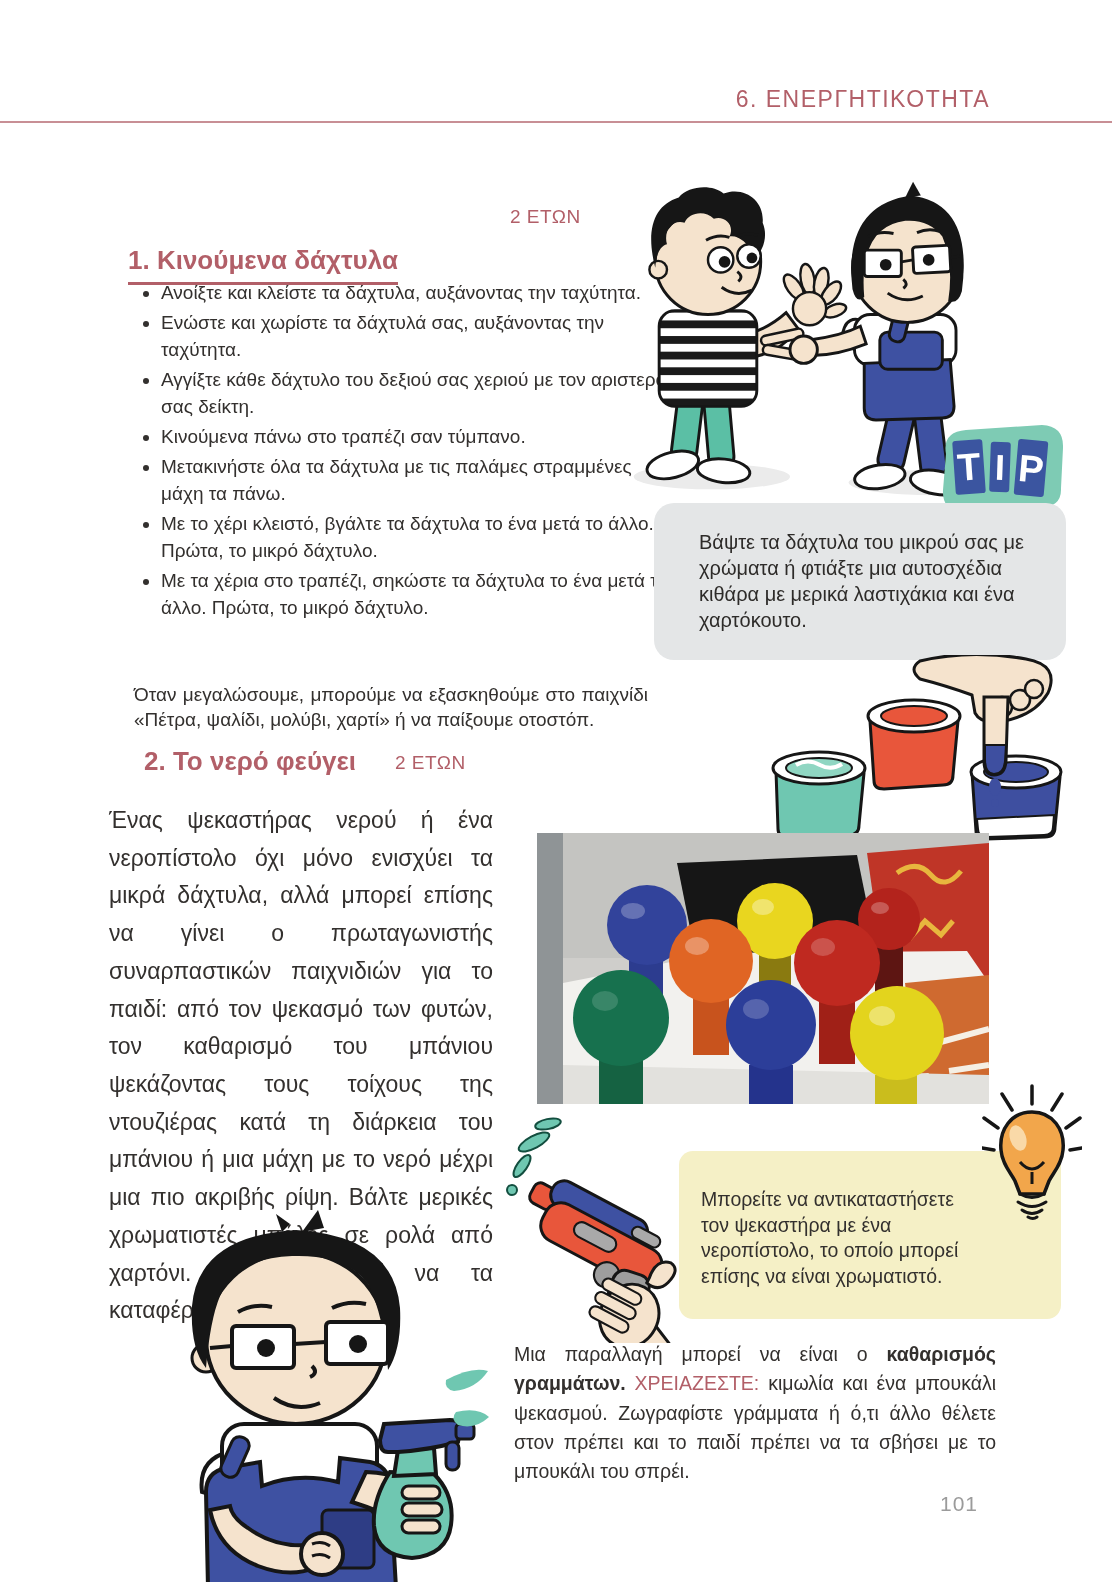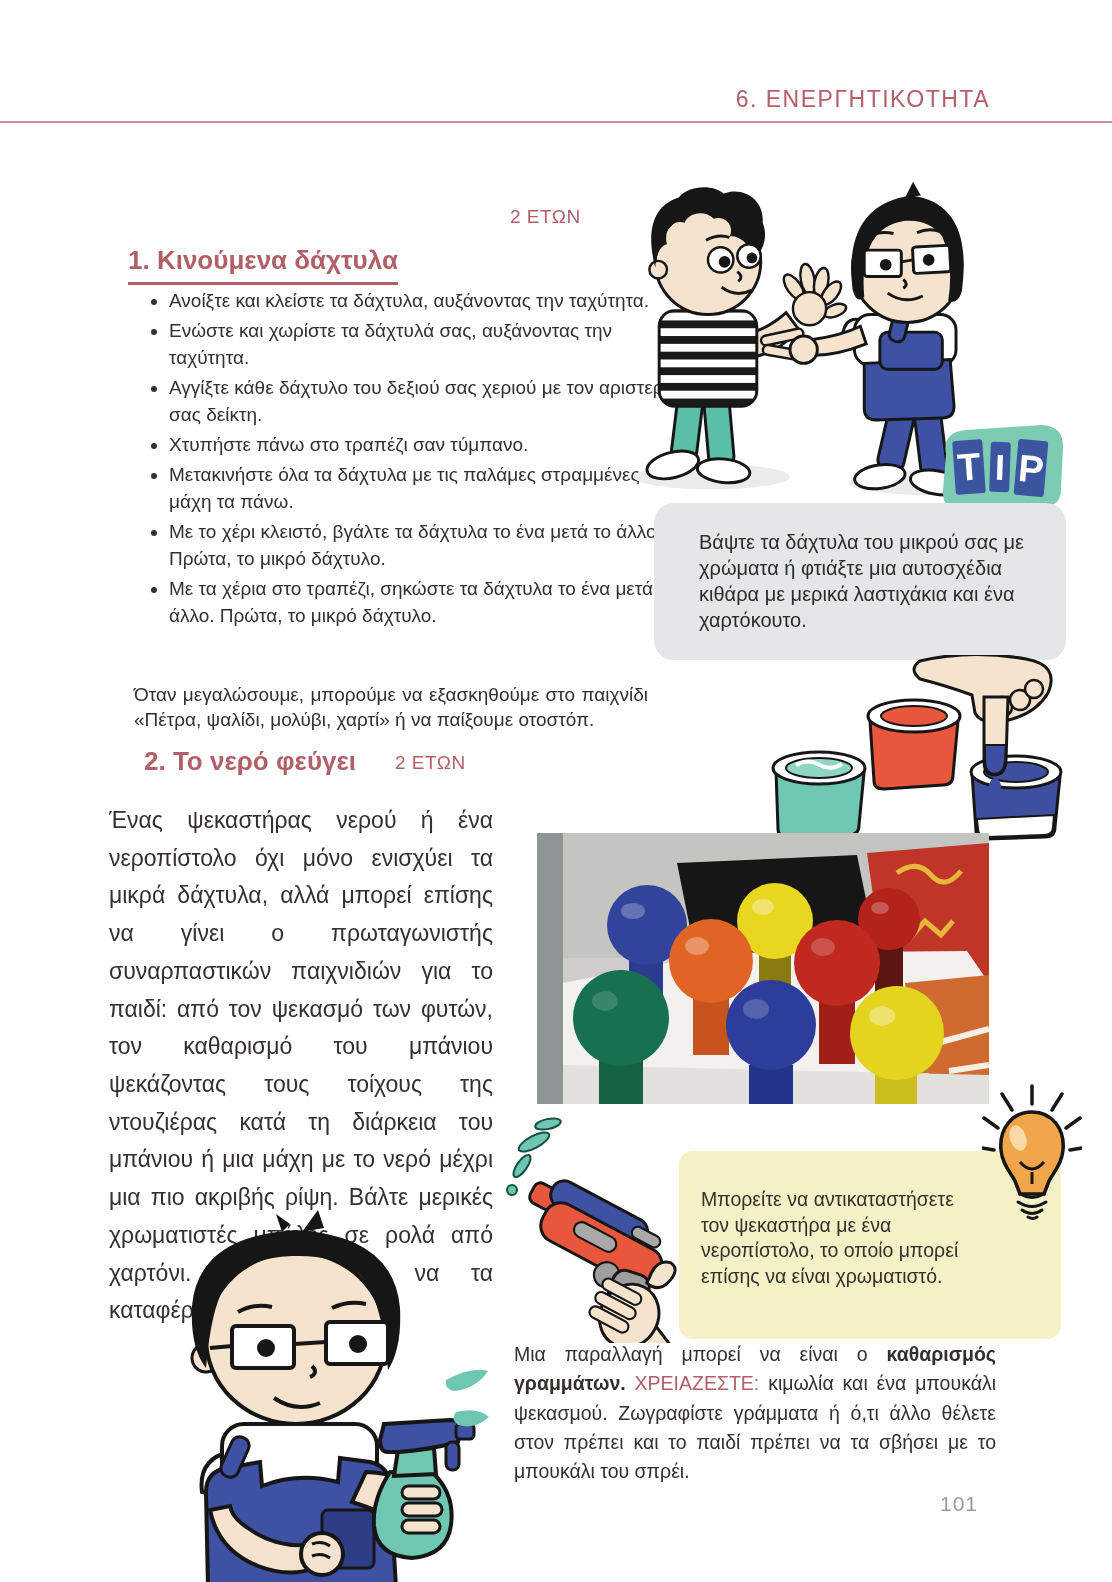--- a/index.html
+++ b/index.html
@@ -22,42 +22,42 @@
   }
   .s1-title { top:200px; left:128px; padding-bottom:6px;
     border-bottom:3.5px solid var(--accent,#b25f68);margin-top:45px; }
   .s2-title { top:746px; left:144px; }
   .age { position:absolute; font-size:19px; letter-spacing:.5px;
     color:var(--accent,#b25f68); white-space:nowrap; }
   .age1 { top:206px; left:510px; }
   .age2 { top:752px; left:395px; }
 
   .bullets {
-    position:absolute; top:280px; left:133px; width:508px; margin:8px;
+    position:absolute; top:280px; left:133px; width:508px; margin:0;
     padding-left:28px; font-size:19px; line-height:1.42;
   }
   .bullets li { margin-bottom:3px; }
 
   .closing {
     position:absolute; top:666px; left:118px; width:514px; margin:16px;
     font-size:19px; line-height:1.33; text-align:justify;
   }
   .body2 {
     position:absolute; top:802px; left:109px; width:384px; margin:0;
     font-size:23px; line-height:1.64; text-align:justify;
   }
   .graybox {
     position:absolute; top:503px; left:654px; width:412px; height:157px;
     background:var(--box-gray,#e4e6e7); border-radius:20px;
   }
   .graybox p { margin:0; padding:26px 22px 0 45px;
     font-size:20px; font-weight:normal; line-height:1.3; color:#2d2b29; }
 
   .yellowbox {
-    position:absolute; top:1151px; left:679px; width:382px; height:188px;
+    position:absolute; top:1151px; left:679px; width:382px; height:168px;
     background:var(--box-yellow,#f5f0c6); border-radius:14px;
   }
   .yellowbox p { margin:0; padding:36px 78px 0 22px;
     font-size:19.5px; line-height:1.32; }
 
   .variation {
     position:absolute; top:1340px; left:514px; width:482px; margin:0;
     font-size:19.5px; line-height:1.5; text-align:justify;
   }
   .variation .bold { font-weight:bold; }
@@ -79,21 +79,21 @@
   <div class="header-title">6. ΕΝΕΡΓΗΤΙΚΟΤΗΤΑ</div>
   <div class="header-rule"></div>
 
   <div class="sec-title s1-title">1. Κινούμενα δάχτυλα</div>
   <div class="age age1">2 ΕΤΩΝ</div>
 
   <ul class="bullets">
     <li>Ανοίξτε και κλείστε τα δάχτυλα, αυξάνοντας την ταχύτητα.</li>
     <li>Ενώστε και χωρίστε τα δάχτυλά σας, αυξάνοντας την ταχύτητα.</li>
     <li>Αγγίξτε κάθε δάχτυλο του δεξιού σας χεριού με τον αριστερό σας δείκτη.</li>
-    <li>Χτυπήστε πάνω στο τραπέζι σαν τύμπανο.</li>
+    <li>Κινούμενα πάνω στο τραπέζι σαν τύμπανο.</li>
     <li>Μετακινήστε όλα τα δάχτυλα με τις παλάμες στραμμένες μάχη τα πάνω.</li>
     <li>Με το χέρι κλειστό, βγάλτε τα δάχτυλα το ένα μετά το άλλο. Πρώτα, το μικρό δάχτυλο.</li>
     <li>Με τα χέρια στο τραπέζι, σηκώστε τα δάχτυλα το ένα μετά το άλλο. Πρώτα, το μικρό δάχτυλο.</li>
   </ul>
 
   <p class="closing">Όταν μεγαλώσουμε, μπορούμε να εξασκηθούμε στο παιχνίδι «Πέτρα, ψαλίδι, μολύβι, χαρτί» ή να παίξουμε οτοστόπ.</p>
 
   <svg class="abs" style="top:172px;left:598px;" width="468" height="332" viewBox="0 0 470 340">
     <defs>
       <pattern id="stripes" width="12" height="16" patternUnits="userSpaceOnUse">

